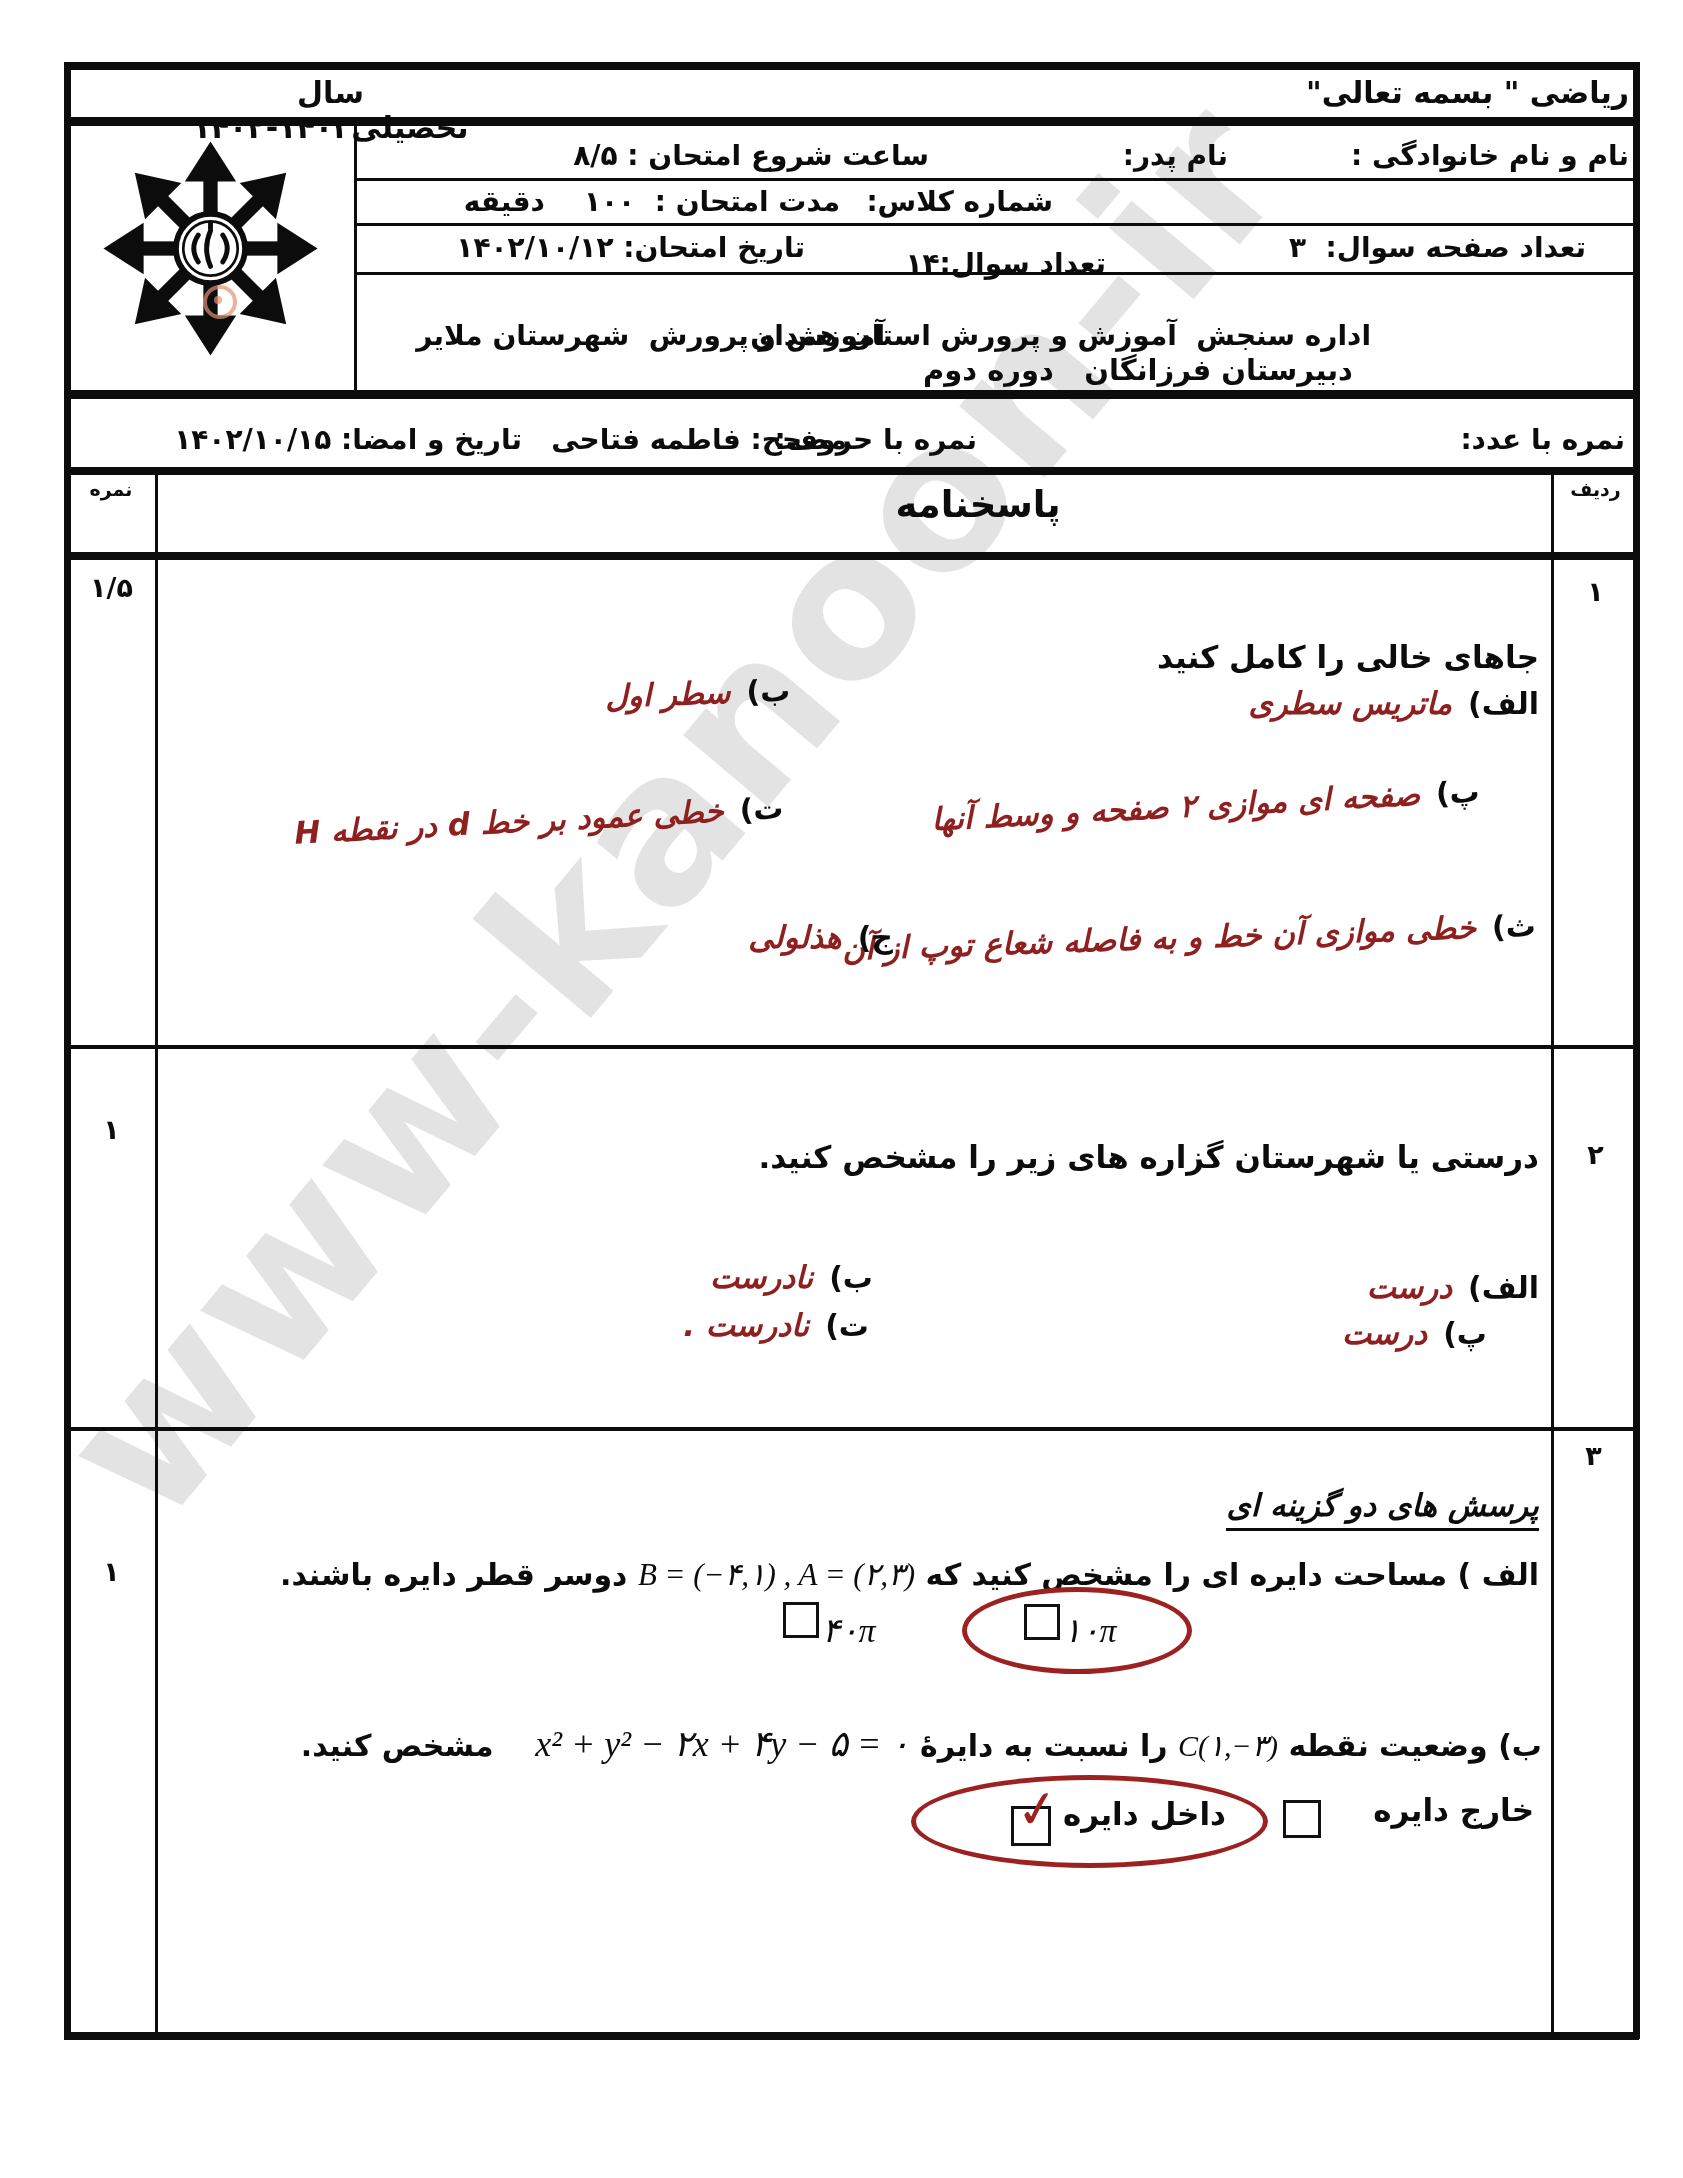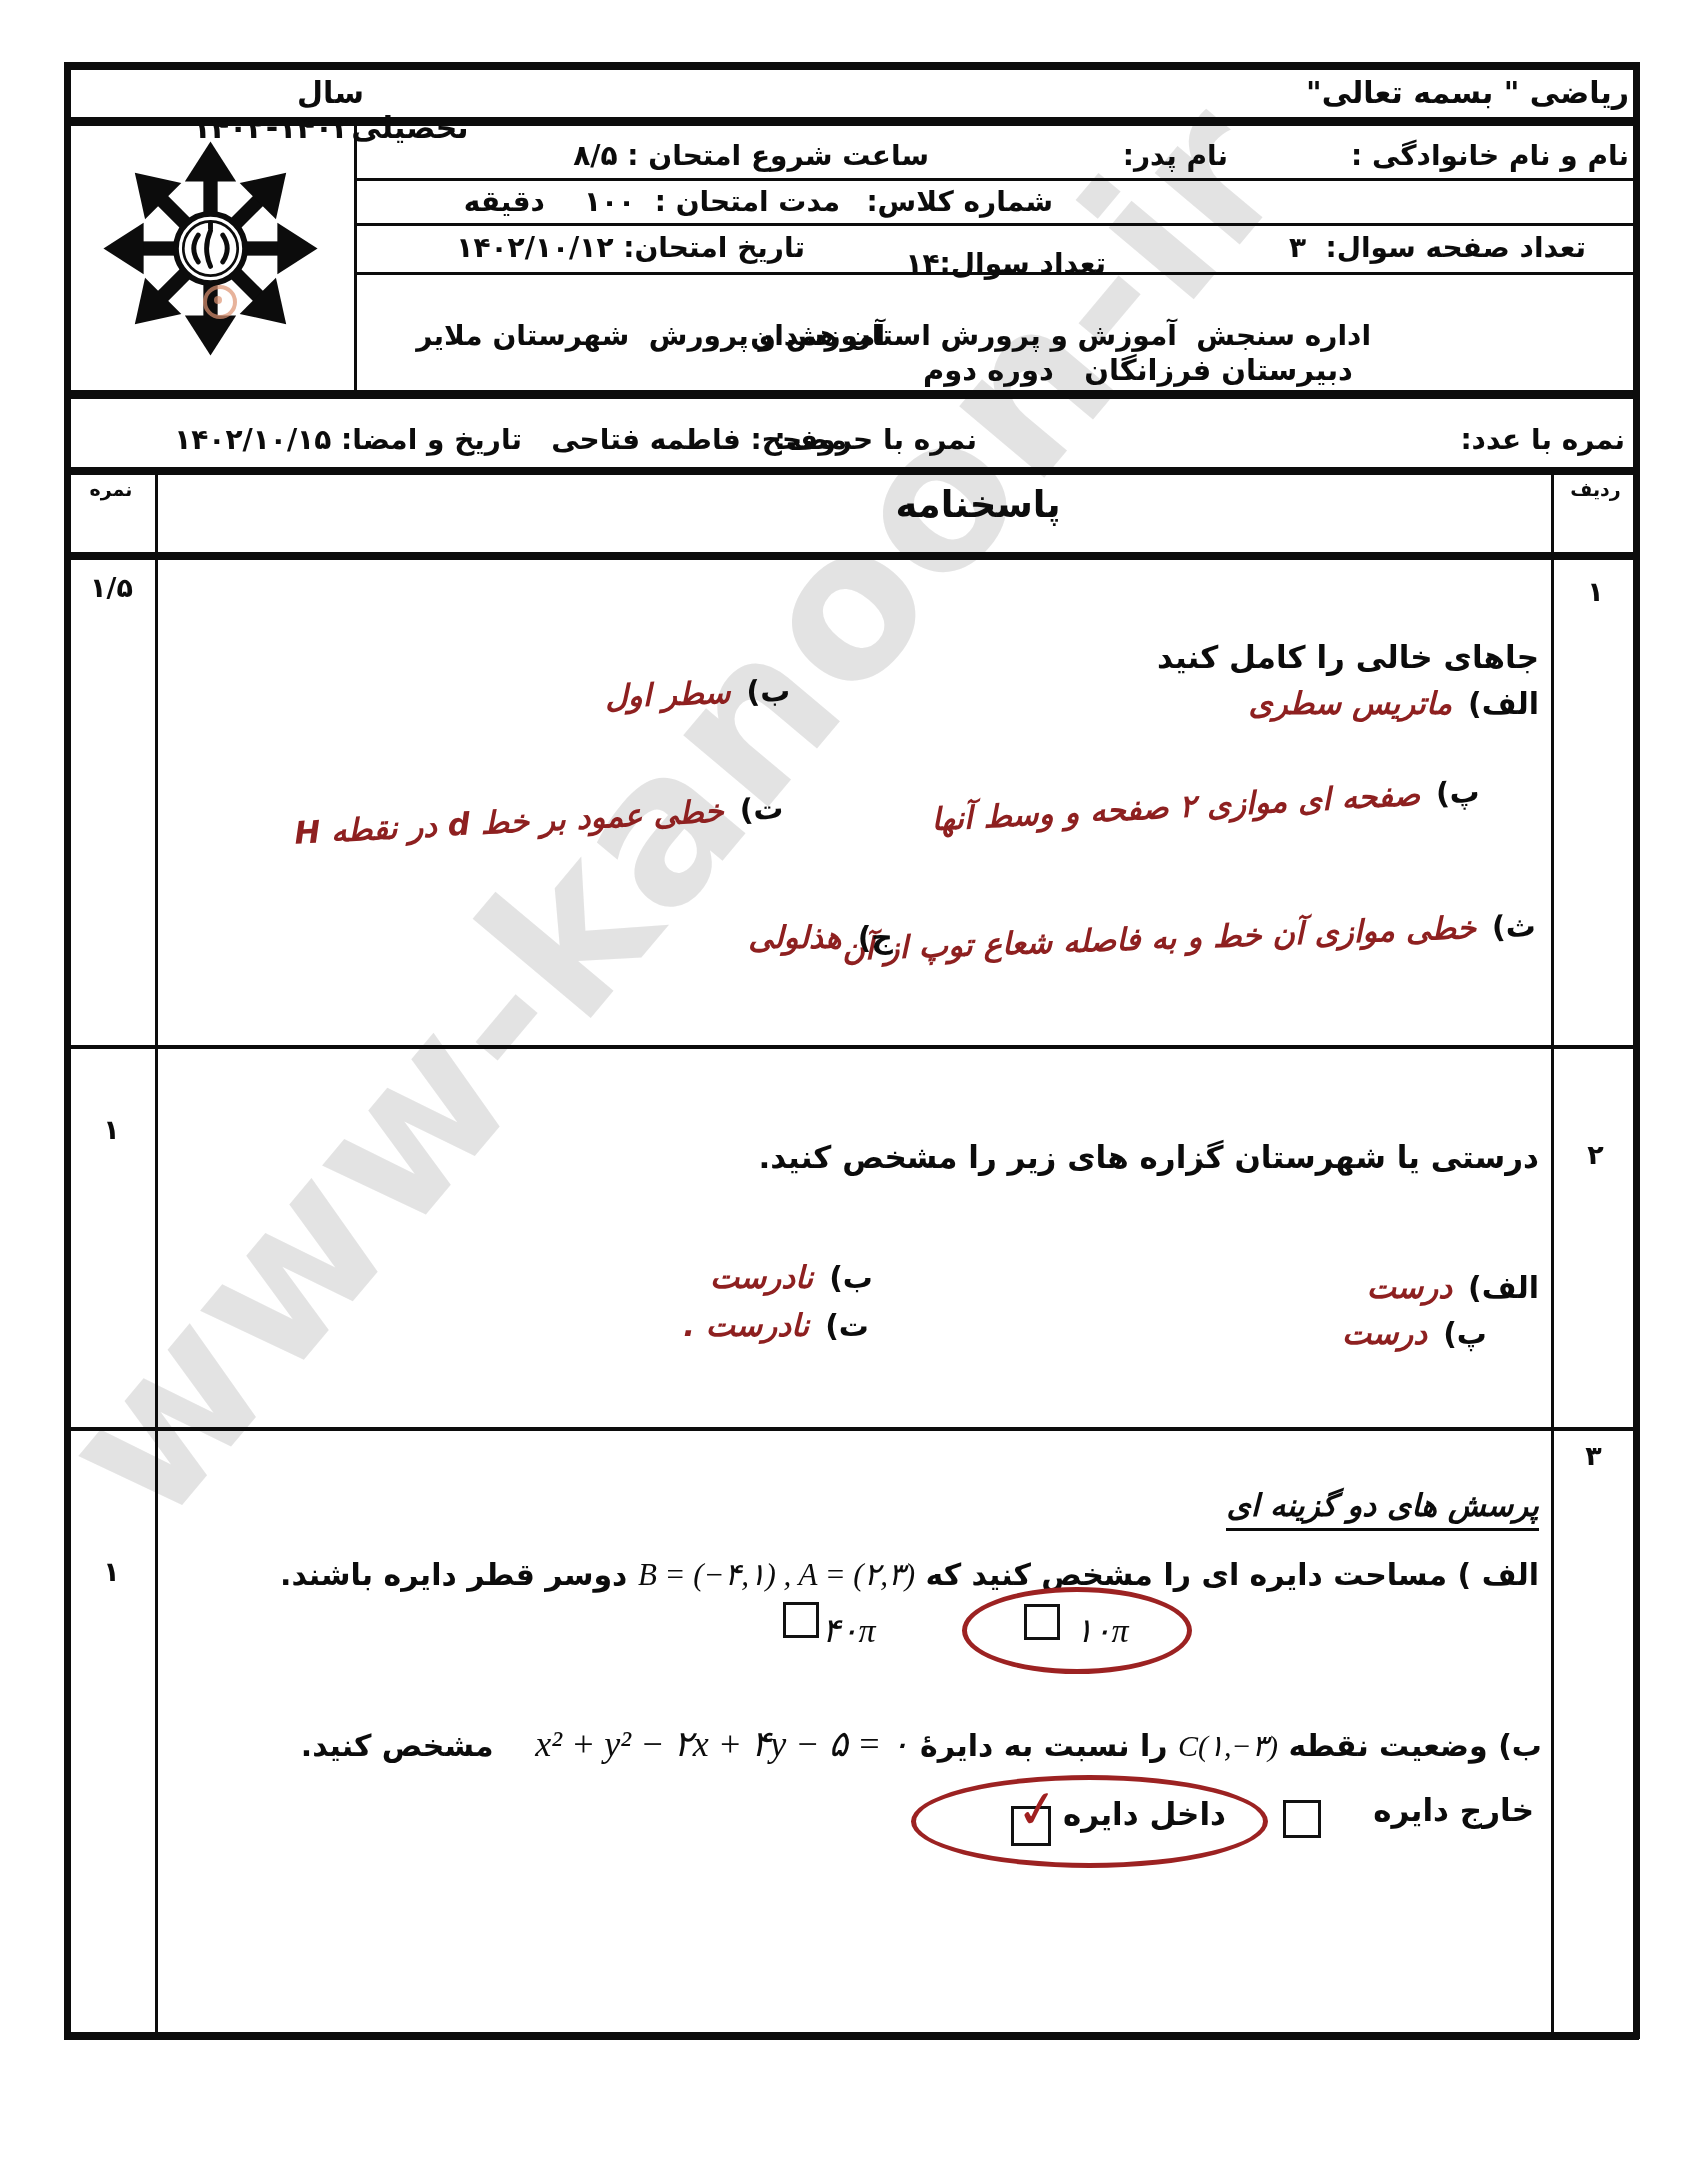--- a/index.html
+++ b/index.html
@@ -163,21 +163,21 @@
 
   <div class="abs z2 rtl" style="right:144px;top:1556px;font-size:30px;font-weight:bold;">
     <span>الف ) مساحت دایره ای را مشخص کنید که</span>
     <span class="math" style="font-size:31px;">B = (−۴,۱) , A = (۲,۳)</span>
     <span>دوسر قطر دایره باشند.</span>
   </div>
 
   <span class="cbox z2" style="left:783px;top:1602px;width:30px;height:30px;"></span>
   <span class="abs z2 math" style="left:822px;top:1610px;font-size:34px;font-style:italic;">۴۰π</span>
   <span class="cbox z2" style="left:1024px;top:1604px;width:30px;height:30px;"></span>
-  <span class="abs z2 math" style="left:1063px;top:1610px;font-size:34px;margin-left:12px;">۱۰π</span>
+  <span class="abs z2 math" style="left:1063px;top:1610px;font-size:34px;">۱۰π</span>
   <div class="oval z2" style="left:962px;top:1587px;width:220px;height:77px;"></div>
 
   <div class="abs z2 rtl" style="right:141px;top:1723px;font-size:30px;font-weight:bold;">
     <span>ب)  وضعیت نقطه</span>
     <span class="math" style="font-size:30px;">C(۱,−۳)</span>
     <span>را نسبت به دایرهٔ</span>
     <span class="math" style="font-size:36px;">x² + y² − ۲x + ۴y − ۵ = ۰</span>
     <span class="pre">   </span><span>مشخص کنید.</span>
   </div>
 

